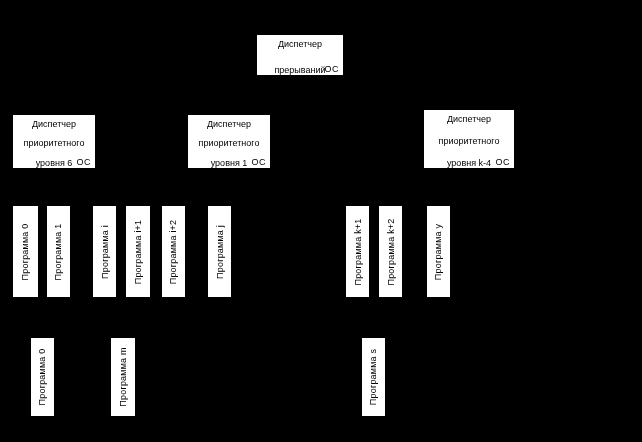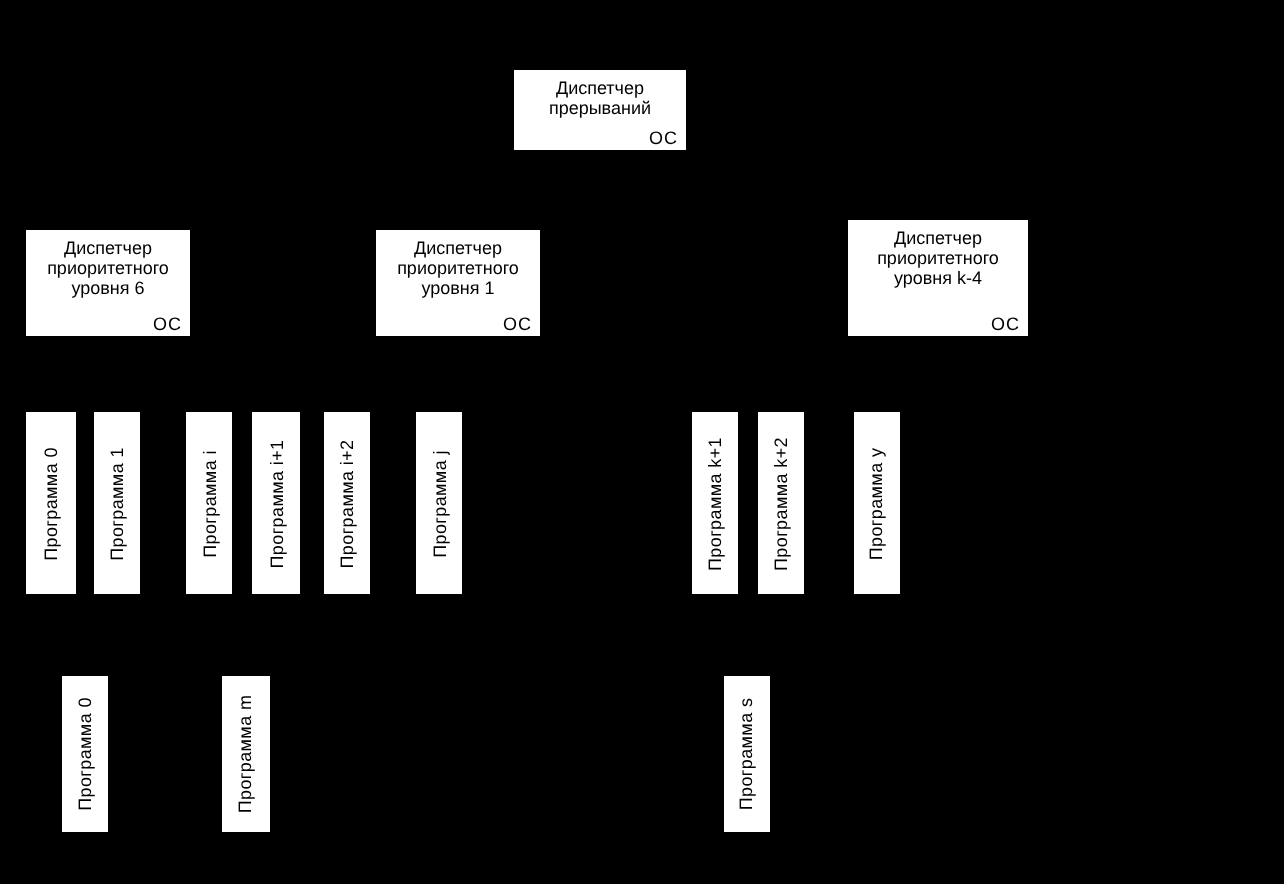--- a/index.html
+++ b/index.html
@@ -21,21 +21,21 @@
 
   
   .hbox {
     position: absolute;
     background: #ffffff;
     color: #000000;
     box-sizing: border-box;
     display: flex;
     flex-direction: column;
     align-items: center;
-    justify-content: flex-start;
+    justify-content: space-between;
     padding-top: 4px;
     line-height: 1.12;
     font-size: 9px;
     white-space: nowrap;
   }
   .hbox .line {
     display: block;
     text-align: center;
   }
   .hbox .os {

